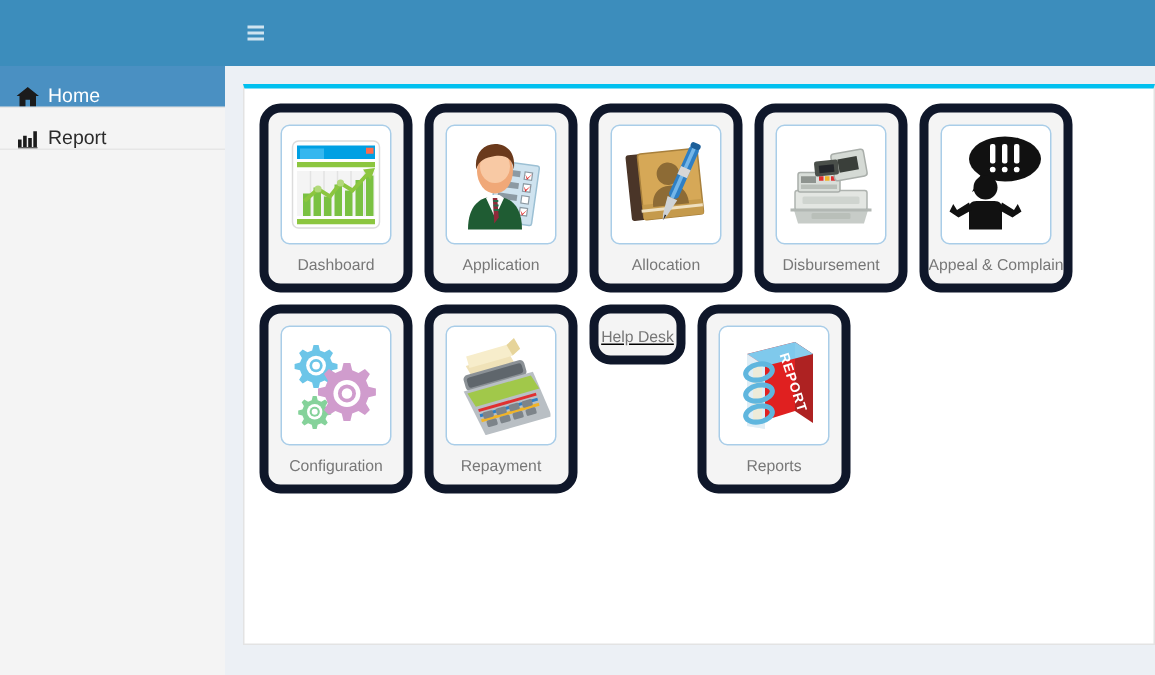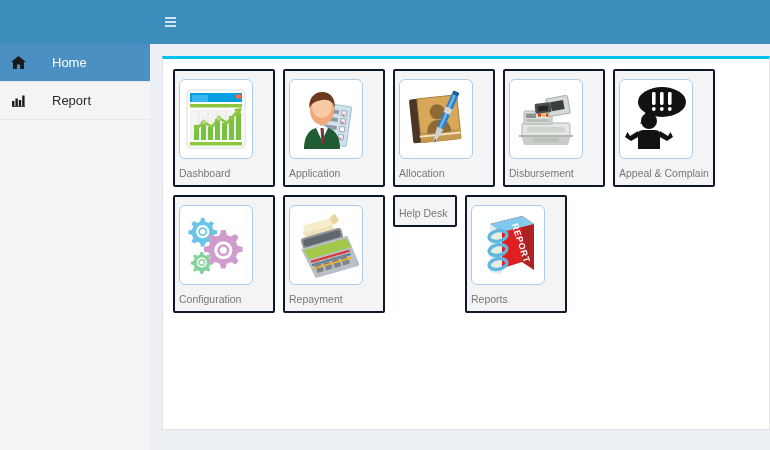--- a/index.html
+++ b/index.html
@@ -23,48 +23,48 @@
   .hamburger i{display:block;width:11px;height:2px;background:#cfe4f0;margin:1px 0;border-radius:0;}
   .app-title{
     margin-left:6px;color:#c2185b;font-size:30px;line-height:44px;
     font-weight:400;white-space:nowrap;letter-spacing:-0.2px;
     font-family:"Liberation Sans","DejaVu Sans",sans-serif;
   }
 
   
   .sidebar{position:absolute;left:0;top:44px;width:150px;bottom:0;background:#f4f4f4;
     border-right:1px solid #e3e8ed;}
-  .nav-item{position:relative;display:flex;align-items:center;height:38px;
+  .nav-item{position:relative;display:flex;align-items:flex-end;height:28px;
     padding-left:10px;border-bottom:1px solid #e6e6e6;color:#2b2b2b;font-size:13px;
-    cursor:pointer;box-sizing:border-box;gap:20px;}
+    cursor:pointer;box-sizing:border-box;}
   .nav-item.active{background:#4a90c2;color:#ffffff;}
   .nav-item .nav-ico{width:17px;height:14px;margin-right:5px;flex:0 0 auto;
     display:flex;align-items:center;justify-content:center;}
   .nav-item .nav-ico svg{display:block;}
   .nav-label{white-space:nowrap;}
 
   
   .content{position:absolute;left:150px;top:44px;right:0;bottom:0;background:#ecf0f5;
     overflow:hidden;}
   .content-pad{padding:12px 0 0 0;}
   .panel{margin:0 0 0 12px;background:#ffffff;border:1px solid #e3e3e3;
     border-top:3px solid #00c0ef;min-height:370px;}
   .panel-head{height:34px;display:flex;align-items:center;padding:0 12px;
     border-bottom:1px solid #f0f0f0;}
   .panel-title{font-size:14px;color:#444444;}
   .panel-body{padding:10px 12px 12px 10px;}
 
   
   .tile-row{display:flex;align-items:flex-start;margin-bottom:8px;}
   .tile{
-    width:102px;background:#f4f4f4;border:2px solid #0f172a;border-radius:2px;
+    width:102px;background:#f4f4f4;border:6px solid #0f172a;border-radius:14px;
     margin-right:8px;padding:8px 4px 6px 4px;box-sizing:border-box;
-    display:flex;flex-direction:column;align-items:flex-start;cursor:pointer;
+    display:flex;flex-direction:column;align-items:center;cursor:pointer;
   }
-  .tile.tile-narrow{width:64px;padding-top:10px;}
+  .tile.tile-narrow{width:64px;padding-top:10px;text-decoration:underline;}
   .tile-icon{
     width:74px;height:80px;background:#ffffff;border:1px solid #a9cde8;
     border-radius:6px;display:flex;align-items:center;justify-content:center;
     box-sizing:border-box;overflow:hidden;
   }
   .tile-icon svg{display:block;}
   .tile-label{margin-top:8px;font-size:10.5px;color:#777777;text-align:center;
     line-height:12px;white-space:nowrap;}
   .tile-narrow .tile-label{margin-top:0;color:#777777;font-size:10.5px;}
   .tile-row-2 .tile{padding-bottom:6px;}

